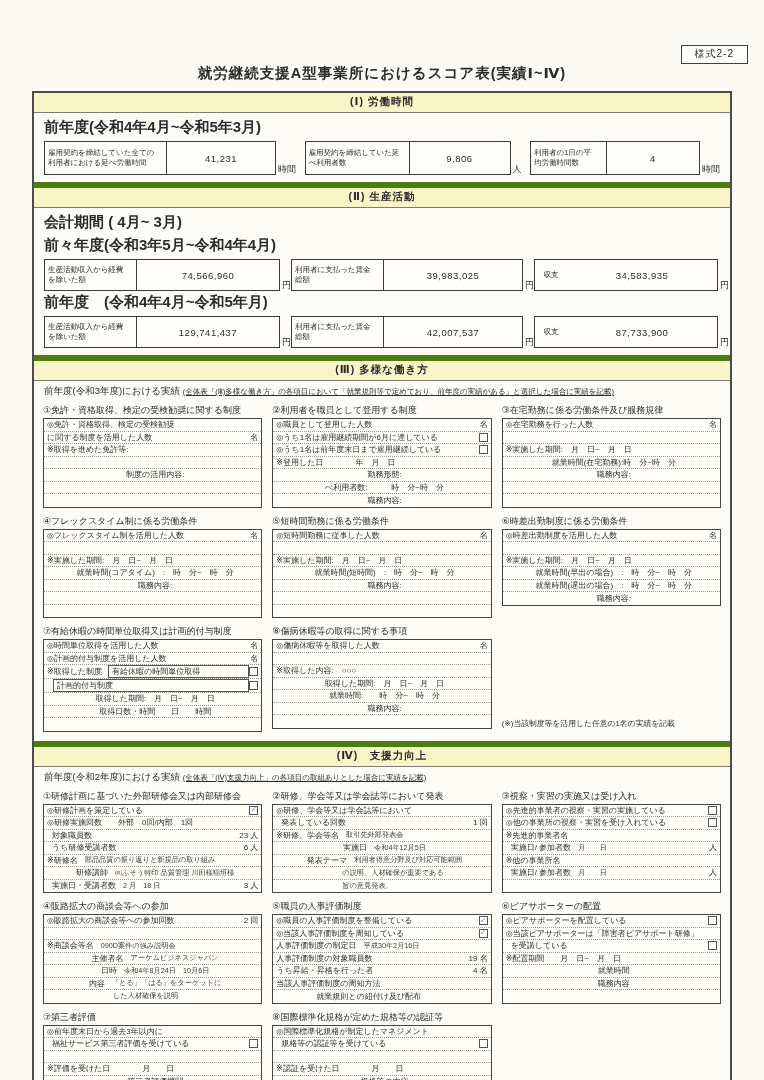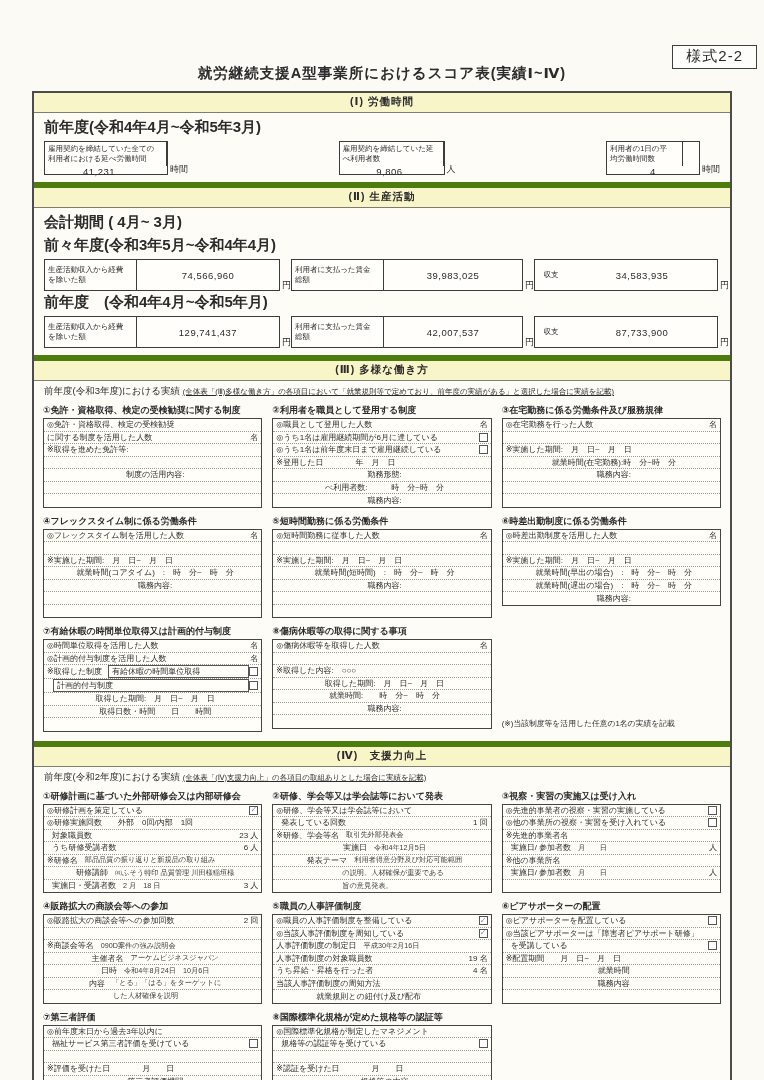--- a/index.html
+++ b/index.html
@@ -2,55 +2,55 @@
 <html><head>
 <meta charset="utf-8">
 <style>
   * { margin:0; padding:0; box-sizing:border-box; }
   body { background:#e8e6e0; font-family:"Liberation Sans","DejaVu Sans",sans-serif; }
   .page {
     width:764px; height:1080px; margin:0 auto; position:relative;
     background:#fbfaf5; color:#2b2b2b; padding-top:64px; overflow:hidden;
   }
   .form-code-box {
-    position:absolute; top:45px; right:7px; border:1.5px solid #3f3f3f;
-    padding:1px 13px 2px; font-size:15px; background:#fdfdfa; letter-spacing:1px;
+    position:absolute; top:45px; right:16px; border:1.5px solid #3f3f3f;
+    padding:1px 13px 2px; font-size:10px; background:#fdfdfa; letter-spacing:1px;
   }
   .title { text-align:center; font-size:14.5px; font-weight:bold; letter-spacing:1px; margin-bottom:8px; }
   .main-box { margin:0 32px; border:2px solid #4c4c4c; background:#fdfcf7; }
   .sec-header {
     background:#f8f5c9; border-top:6px solid #4d7c0f; border-bottom:1px solid #7d7d70;
     text-align:center; font-weight:bold; font-size:10.5px; padding:2px 0 3px; letter-spacing:1px;
   }
   .main-box .sec-header:first-child { border-top:none; }
   .sec-body { padding:3px 10px 7px; }
   .period { font-size:15px; margin:2px 0 4px;font-weight:bold; }
   .fields-row { display:flex; justify-content:space-between; align-items:flex-end; }
   .fgroup { display:flex; align-items:flex-end; }
   .fbox { display:flex; border:1.5px solid #3c3c3c; background:#fffefb; }
   .flabel {
     border-right:1.5px solid #3c3c3c; font-size:7.5px; line-height:1.35;
     padding:2px 3px; display:flex; align-items:center; white-space:pre-line;
   }
   .fvalue { display:flex; align-items:center; justify-content:center; font-size:9.5px; letter-spacing:0.5px; }
   .funit { font-size:9px; margin-left:2px; line-height:1.1; }
-  .sec1 .fbox { height:34px;flex-direction:column; }
+  .sec1 .fbox { height:34px; }
   .sec1 .g1 .flabel{ width:122px; } .sec1 .g1 .fvalue{ width:108px; }
   .sec1 .g2 .flabel{ width:104px; } .sec1 .g2 .fvalue{ width:100px; }
   .sec1 .g3 .flabel{ width:76px; }  .sec1 .g3 .fvalue{ width:92px; }
   .sec2row .fbox { height:32px; }
   .sec2row .g1 .flabel{ width:92px; }  .sec2row .g1 .fvalue{ width:142px; }
   .sec2row .g2 .flabel{ width:92px; }  .sec2row .g2 .fvalue{ width:138px; }
   .sec2row .g3 .flabel{ width:32px; justify-content:center; border-right:none; }
   .sec2row .g3 .fvalue{ width:150px; }
   .sec-intro { font-size:9.5px; padding:4px 10px 1px; }
   .intro-note { font-size:7.5px; text-decoration:underline; }
   .boxes-grid { display:grid; grid-template-columns:1fr 1fr 1fr; gap:7px 10px; padding:5px 9px 9px; }
   .bwrap { min-width:0; }
-  .box-title { font-weight:bold; font-size:9px; white-space:nowrap; overflow:hidden; margin-bottom:1px; }
+  .box-title { font-weight:normal; font-size:9px; white-space:nowrap; overflow:hidden; margin-bottom:1px; }
   .box-body { border:1.5px solid #454545; background:#fffef9; }
   .line {
     display:flex; align-items:center; min-height:12.5px; padding:0 3px;
     border-bottom:1px dotted #9b9b92; font-size:8px; white-space:pre; overflow:hidden;
   }
   .line:last-child { border-bottom:none; }
   .line.indent { padding-left:8px;justify-content:center; }
   .line .t { flex:0 1 auto; }
   .line .v { font-size:7.2px; margin-left:7px; color:#3a3a3a; }
   .line.cont { padding-left:62px; }

